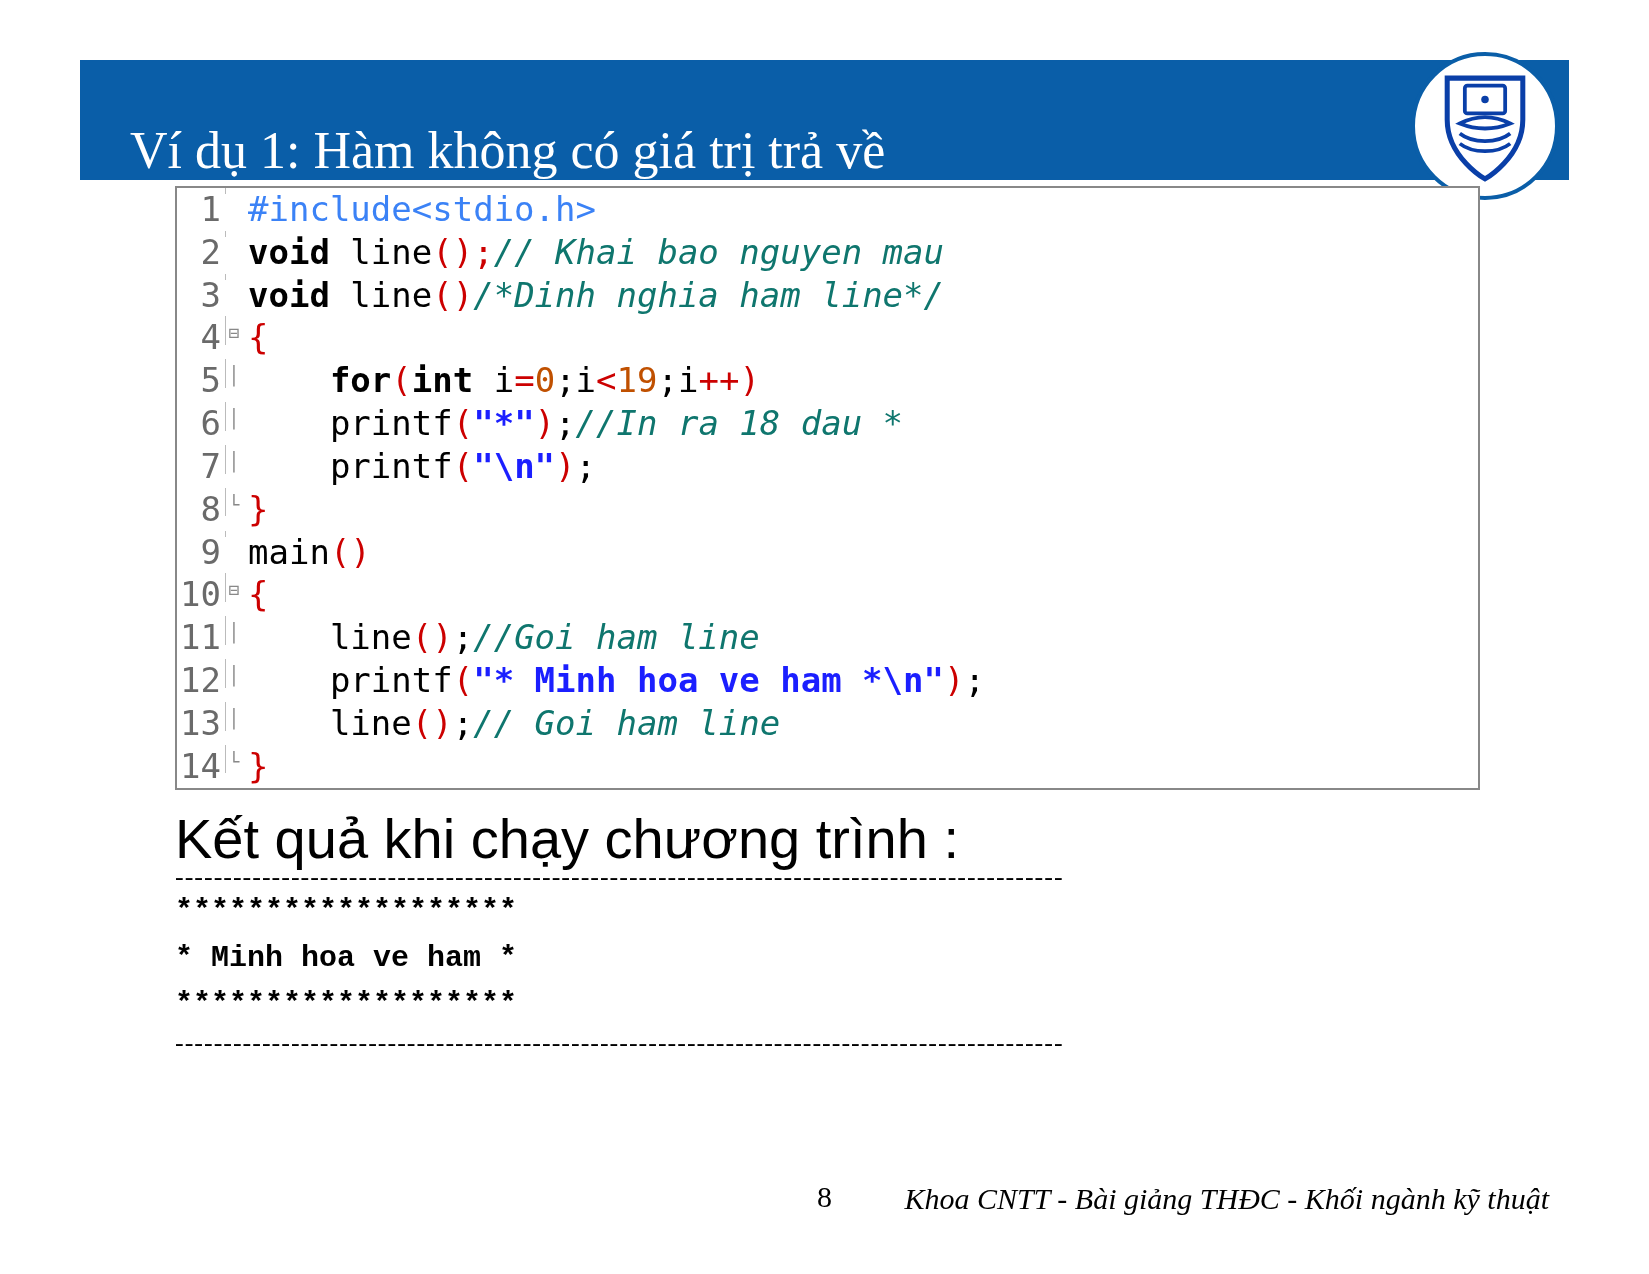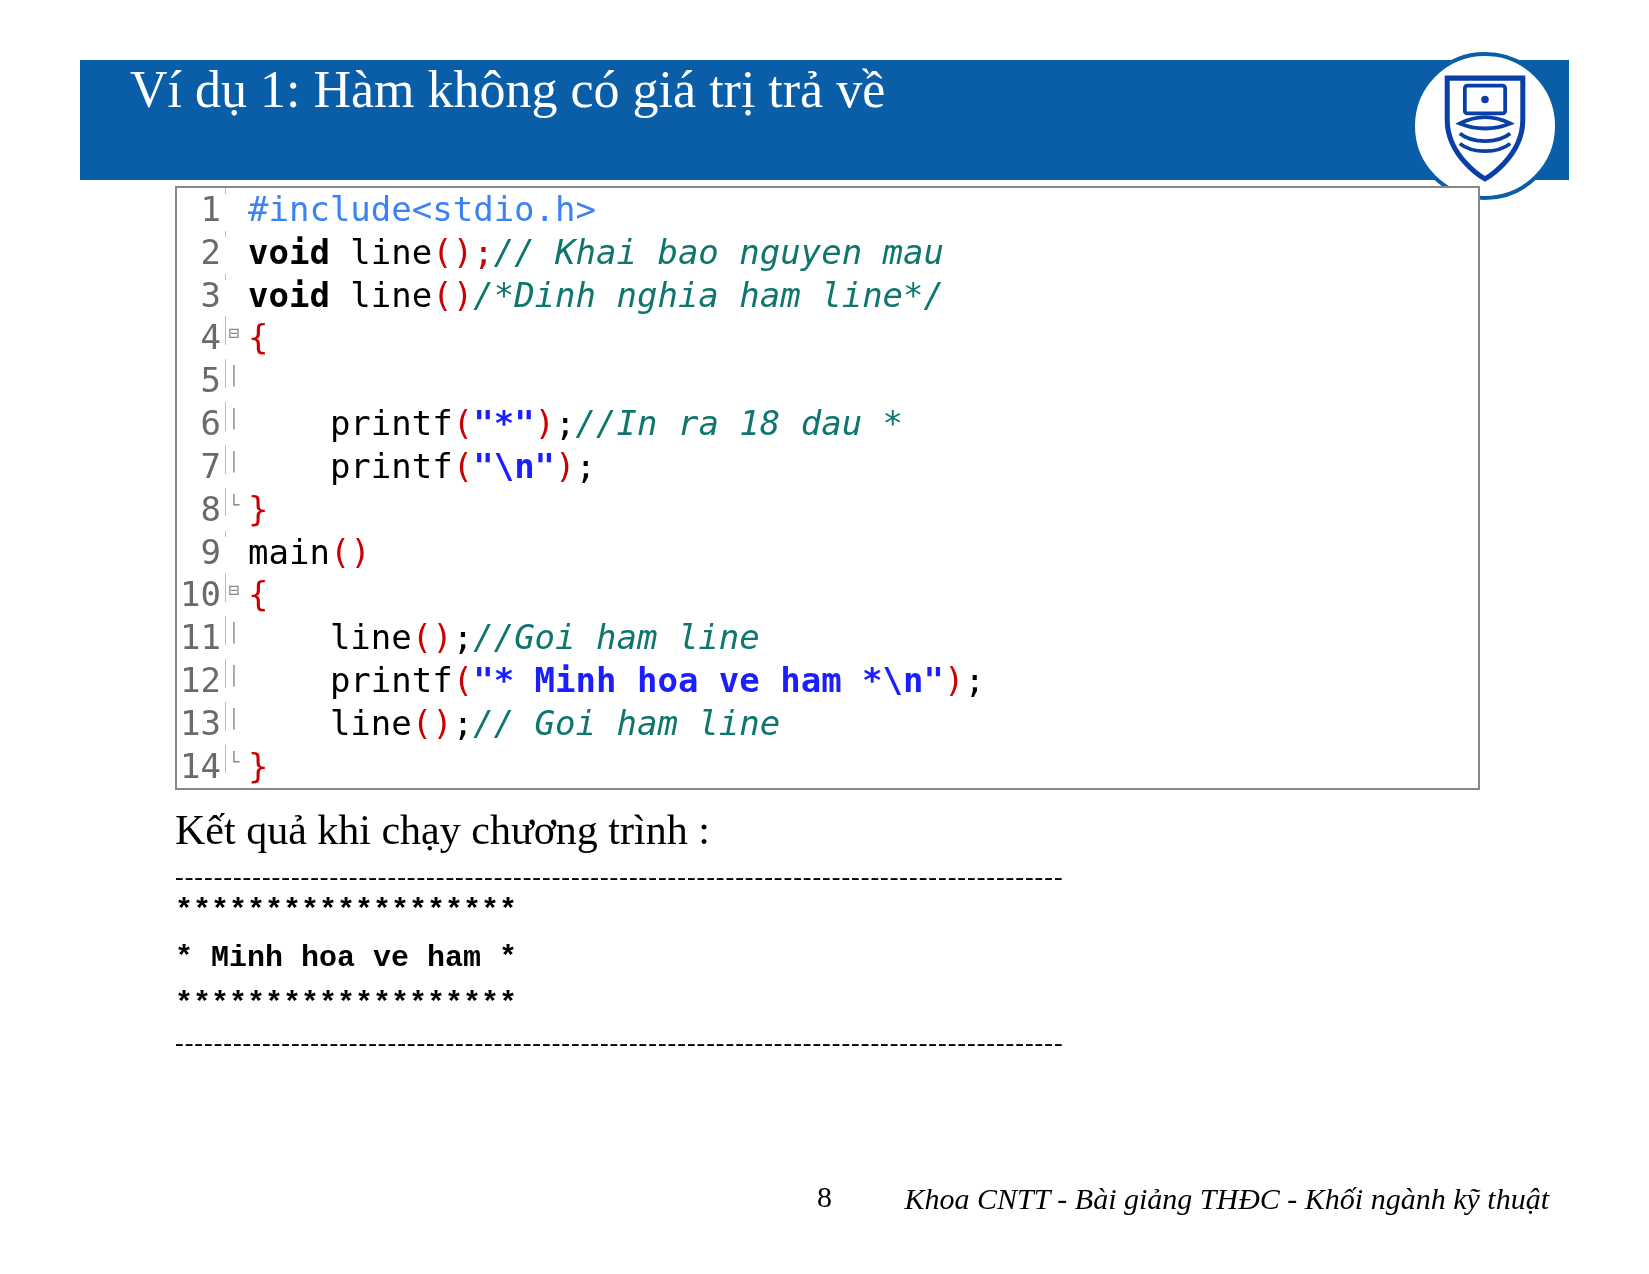--- a/index.html
+++ b/index.html
@@ -17,21 +17,21 @@
     background: #fff;
   }
   .header-bar {
     position: absolute;
     left: 80px;
     right: 80px;
     top: 60px;
     height: 120px;
     background: #0a5ea8;
     display: flex;
-    align-items: flex-start;
+    align-items: flex-end;
     padding-left: 50px;
     box-sizing: border-box;
   }
   .header-title {
     color: #fff;
     font-size: 52px;
     font-weight: 400;
   }
   .logo-wrap {
     position: absolute;
@@ -95,22 +95,22 @@
   .sym  { color: #cc0000; }              
   .paren{ color: #cc0000; }              
   .num  { color: #c05000; }
   .str  { color: #1b1fff; font-weight: bold; } 
   .com  { color: #0f766e; font-style: italic; }
 
   .result-heading {
     position: absolute;
     left: 175px;
     top: 806px;
-    font-size: 42px;
-    font-family: Liberation Serif, serif;
+    font-size: 56px;
+    font-family: Liberation Sans, sans-serif;
   }
   .dashline {
     position: absolute;
     left: 175px;
     width: 1305px;
     font-family: "Times New Roman", serif;
     font-size: 26px;
     letter-spacing: 1px;
     white-space: nowrap;
     overflow: hidden;
@@ -183,20 +183,21 @@
         <div class="code-txt"><span class="type">void</span> line<span class="paren">()</span><span class="com">/*Dinh nghia ham line*/</span></div>
       </div>
       <div class="code-row">
         <div class="code-ln">4</div>
         <div class="code-fold">⊟</div>
         <div class="code-txt"><span class="sym">{</span></div>
       </div>
       <div class="code-row">
         <div class="code-ln">5</div>
         <div class="code-fold">│</div>
+        <div class="code-txt">    <span class="kw">for</span><span class="paren">(</span><span class="kw">int</span> i<span class="sym">=</span><span class="num">0</span>;i<span class="sym">&lt;</span><span class="num">19</span>;i<span class="sym">++</span><span class="paren">)</span></div>
       </div>
       <div class="code-row">
         <div class="code-ln">6</div>
         <div class="code-fold">│</div>
         <div class="code-txt">    printf<span class="paren">(</span><span class="str">"*"</span><span class="paren">)</span>;<span class="com">//In ra 18 dau *</span></div>
       </div>
       <div class="code-row">
         <div class="code-ln">7</div>
         <div class="code-fold">│</div>
         <div class="code-txt">    printf<span class="paren">(</span><span class="str">"\n"</span><span class="paren">)</span>;</div>

